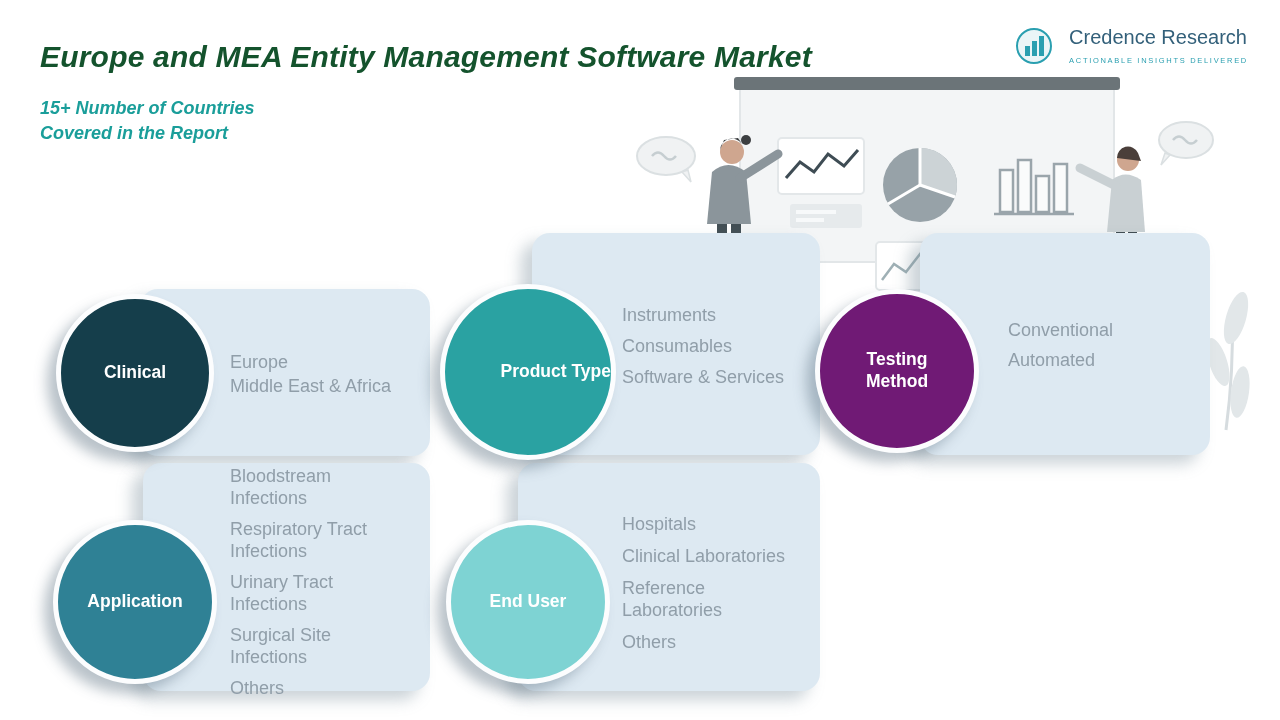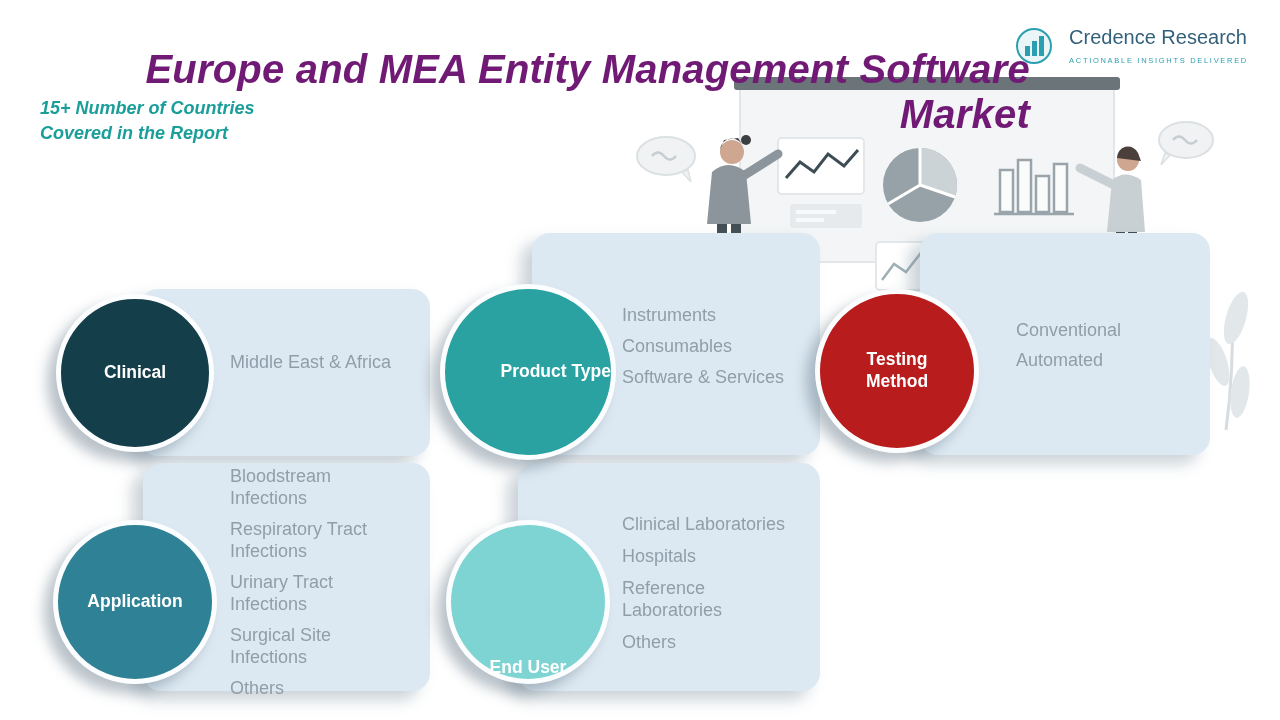--- a/index.html
+++ b/index.html
@@ -11,27 +11,26 @@
     background: #ffffff;
     overflow: hidden;
     font-family: "Liberation Sans", sans-serif;
   }
 
   
   .title {
     position: absolute;
     left: 40px; top: 20px;
     width: 990px;
-    font-size: 40px;
+    font-size: 30px;
     font-weight: bold;
     font-style: italic;
-    color: #701a75;
+    color: #14532d;
     letter-spacing: 0.2px;
     z-index: 5;
-    text-align: right;
   }
   .subtitle {
     position: absolute;
     left: 40px; top: 96px;
     font-size: 18px;
     font-weight: bold;
     font-style: italic;
     color: #1a9e9a;
     line-height: 1.4;
     z-index: 5;
@@ -107,29 +106,29 @@
 
   #seg-product .panel    { left:532px; top:233px; width:288px; height:222px; }
   #seg-product .bubble   { left:440px; top:284px; width:176px; height:176px; }
   #seg-product .items    { left:622px; top:305px; width:195px; }
   #seg-product .items li { margin-bottom:9px; }
 
   #seg-testing .panel    { left:920px; top:233px; width:290px; height:222px; }
   #seg-testing .bubble   { left:815px; top:289px; width:164px; height:164px; }
   #seg-testing .bubble span { width:90px; }
   #seg-testing .items    { left:1008px; top:320px; width:190px; }
-  #seg-testing .items li { margin-bottom:8px;margin-left:8px; }
+  #seg-testing .items li { margin-bottom:8px; }
 
   #seg-application .panel   { left:143px; top:463px; width:287px; height:228px; }
   #seg-application .bubble  { left:53px;  top:520px; width:164px; height:164px;justify-content:center; }
   #seg-application .items   { left:230px; top:466px; width:168px; }
   #seg-application .items li{ margin-bottom:9px; }
 
   #seg-enduser .panel    { left:518px; top:463px; width:302px; height:228px; }
-  #seg-enduser .bubble   { left:446px; top:520px; width:164px; height:164px;align-items:flex-end; }
+  #seg-enduser .bubble   { left:446px; top:520px; width:164px; height:164px; }
   #seg-enduser .items    { left:622px; top:514px; width:170px; }
   #seg-enduser .items li { margin-bottom:10px; }
 </style>
 </head>
 <body>
 
 <div class="slide">
 
   <h1 class="title">Europe and MEA Entity Management Software Market</h1>
   <div class="subtitle">
@@ -226,39 +225,40 @@
       <ellipse cx="620" cy="322" rx="9" ry="26" transform="rotate(8 620 322)"></ellipse>
     </g>
   </svg>
 
   <div class="seg" id="seg-regional">
     <div class="panel"></div>
     <div class="bubble" style="background: rgb(21, 62, 75);">
       <span>Clinical</span>
     </div>
     <ul class="items">
+      <li>Europe</li>
       <li>Middle East &amp; Africa</li>
     </ul>
   </div>
 
   <div class="seg" id="seg-product">
     <div class="panel"></div>
     <div class="bubble" style="background: rgb(42, 162, 162); justify-content: flex-end;">
       <span>Product Type</span>
     </div>
     <ul class="items">
       <li>Instruments</li>
       <li>Consumables</li>
       <li>Software &amp; Services</li>
     </ul>
   </div>
 
   <div class="seg" id="seg-testing">
     <div class="panel"></div>
-    <div class="bubble" style="background: #b91c1c;">
+    <div class="bubble" style="background: #701a75;">
       <span>Testing Method</span>
     </div>
     <ul class="items">
       <li>Conventional</li>
       <li>Automated</li>
     </ul>
   </div>
 
   <div class="seg" id="seg-application">
     <div class="panel"></div>
@@ -273,20 +273,20 @@
       <li>Others</li>
     </ul>
   </div>
 
   <div class="seg" id="seg-enduser">
     <div class="panel"></div>
     <div class="bubble" style="background: rgb(126, 211, 211);">
       <span>End User</span>
     </div>
     <ul class="items">
+      <li>Hospitals</li>
       <li>Clinical Laboratories</li>
-      <li>Hospitals</li>
       <li>Reference Laboratories</li>
       <li>Others</li>
     </ul>
   </div>
 
 </div>
 
 </body></html>

